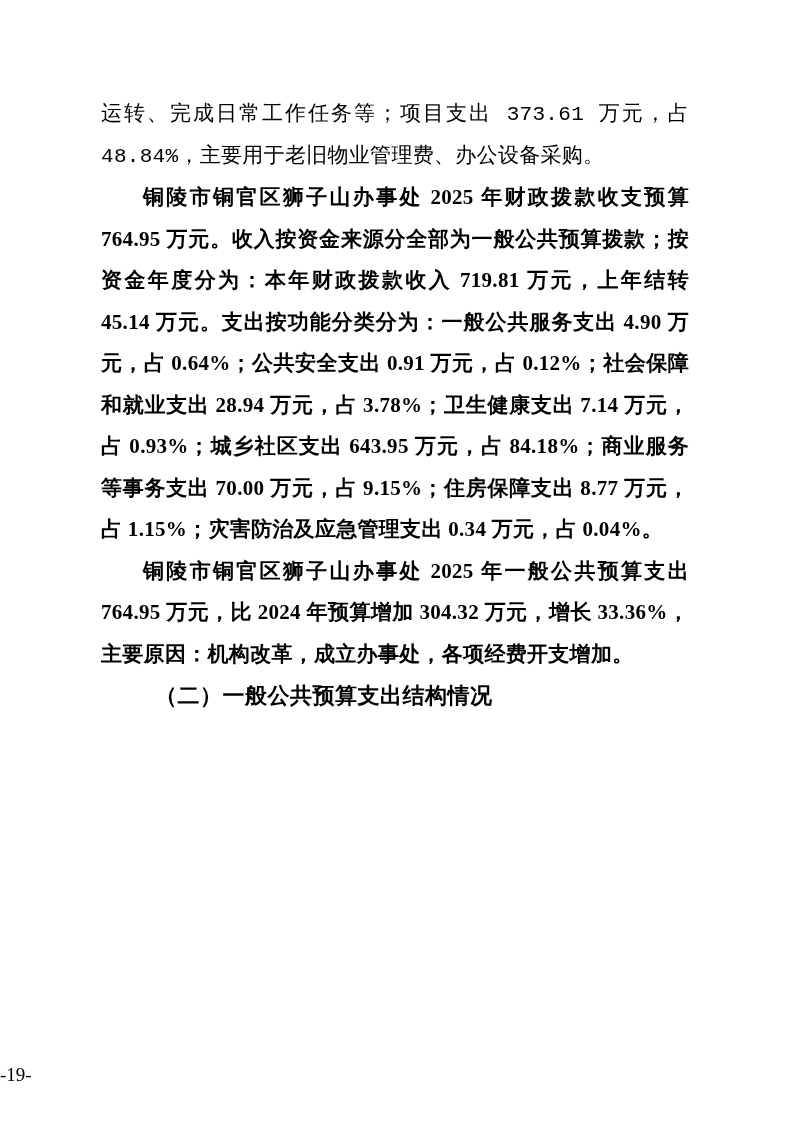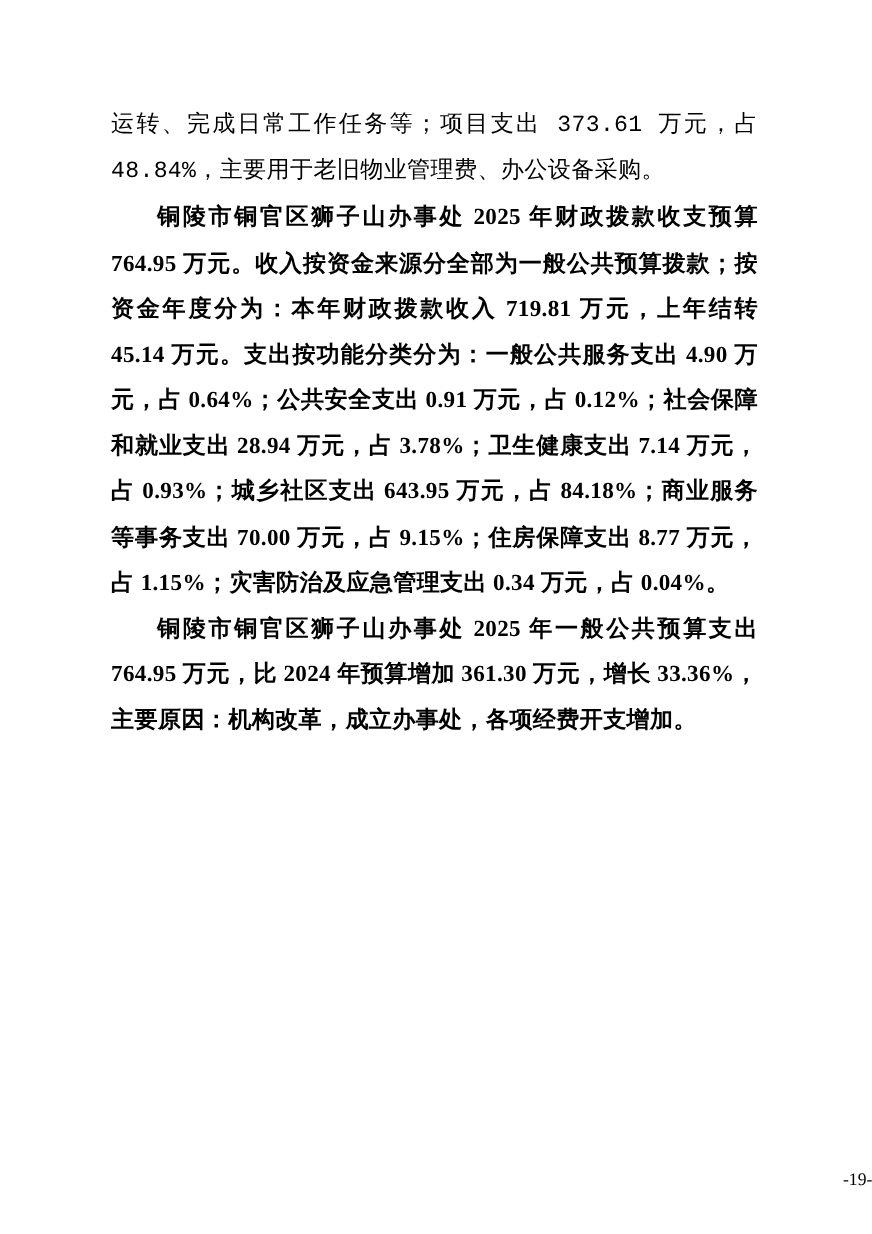--- a/index.html
+++ b/index.html
@@ -54,30 +54,31 @@
     font-weight: bold;
     font-size: 22px !important;
     text-indent: 2.45em;
     letter-spacing: 0.5px !important;
   }
   .page-footer {
     position: absolute;
     left: 0;
     right: 0;
     top: 1064px;
-    text-align: right;
-    font-size: 16px;
+    text-align: left;
+    font-size: 19px;
     font-family: "Liberation Serif", "DejaVu Serif", serif;
     color: #000000;
   }
 </style>
 </head>
 <body>
 
 <div class="page">
   <div class="content">
     <p class="no-indent">运转、完成日常工作任务等；项目支出 373.61 万元，占 48.84%，主要用于老旧物业管理费、办公设备采购。</p>
     <p class="body-indent">铜陵市铜官区狮子山办事处 2025 年财政拨款收支预算 764.95 万元。收入按资金来源分全部为一般公共预算拨款；按资金年度分为：本年财政拨款收入 719.81 万元，上年结转 45.14 万元。支出按功能分类分为：一般公共服务支出 4.90 万元，占 0.64%；公共安全支出 0.91 万元，占 0.12%；社会保障和就业支出 28.94 万元，占 3.78%；卫生健康支出 7.14 万元，占 0.93%；城乡社区支出 643.95 万元，占 84.18%；商业服务等事务支出 70.00 万元，占 9.15%；住房保障支出 8.77 万元，占 1.15%；灾害防治及应急管理支出 0.34 万元，占 0.04%。</p>
-    <p class="body-indent">铜陵市铜官区狮子山办事处 2025 年一般公共预算支出 764.95 万元，比 2024 年预算增加 361.30 万元，增长 33.36%，主要原因：机构改革，成立办事处，各项经费开支增加。</p>
+    <p class="body-indent">铜陵市铜官区狮子山办事处 2025 年一般公共预算支出 764.95 万元，比 2024 年预算增加 304.32 万元，增长 33.36%，主要原因：机构改革，成立办事处，各项经费开支增加。</p>
+    <p class="h2">（二）一般公共预算支出结构情况</p>
   </div>
 
   <div class="page-footer">-19-</div>
 </div>
 
 </body></html>

